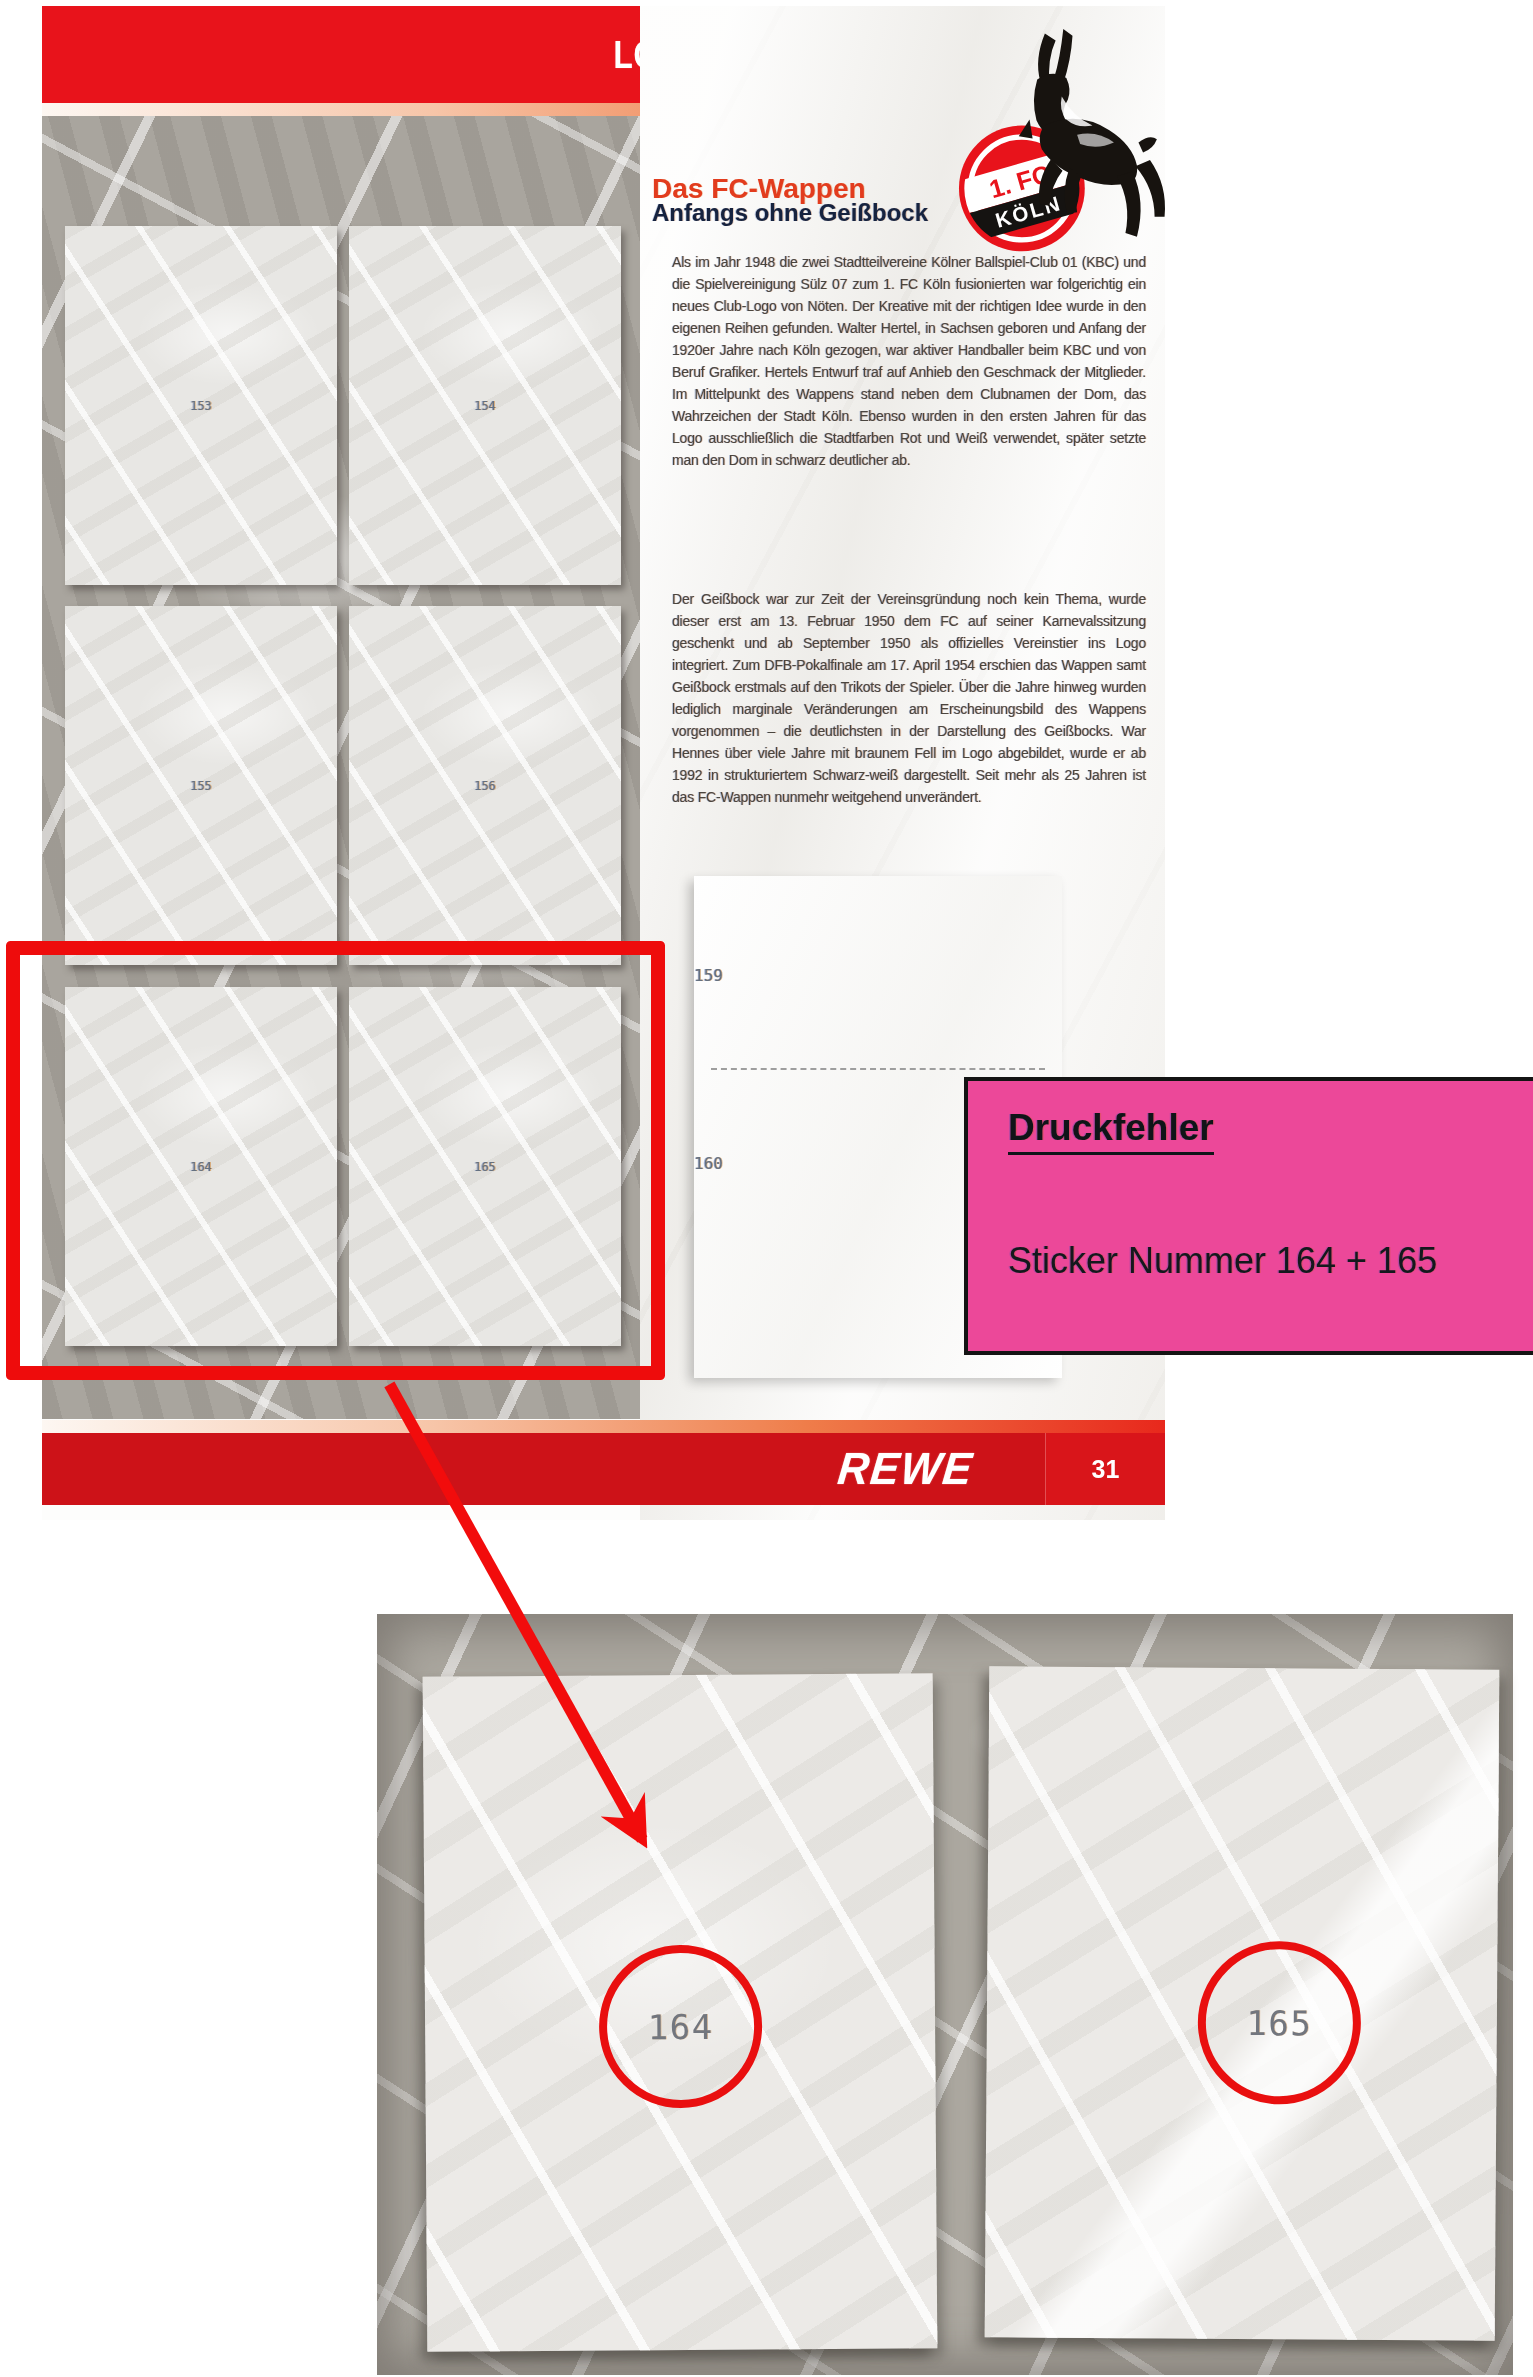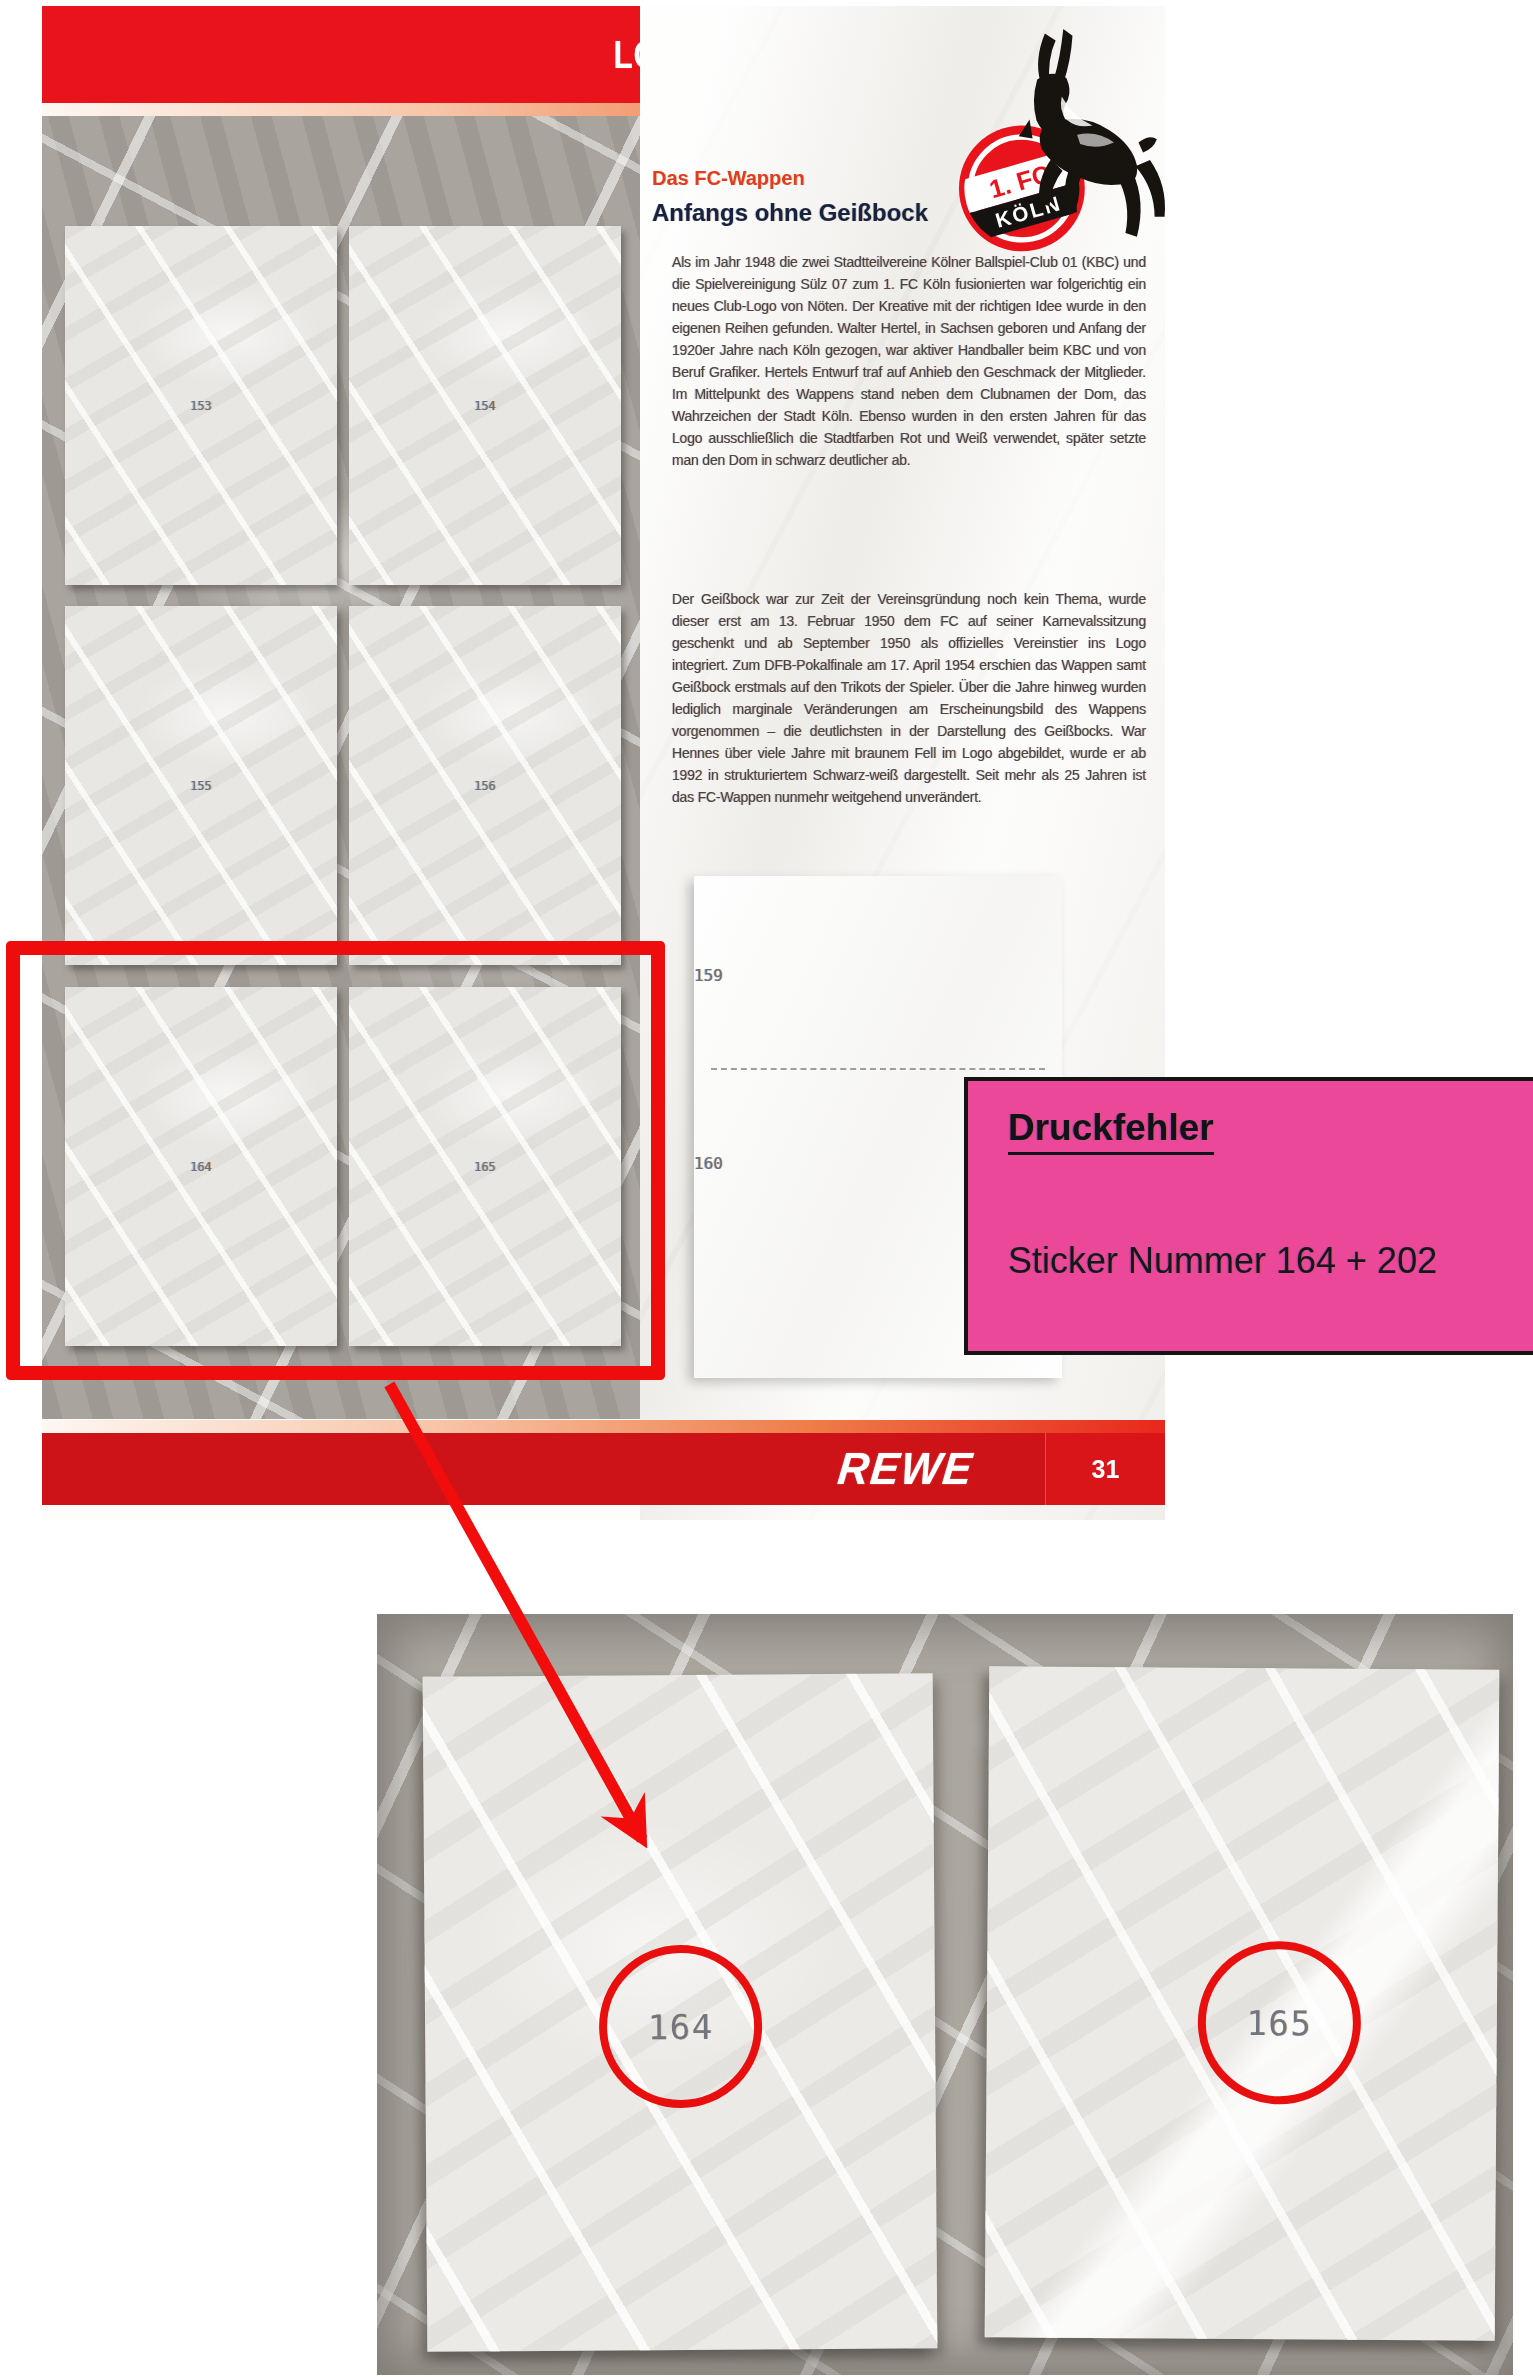--- a/index.html
+++ b/index.html
@@ -28,21 +28,21 @@
       repeating-linear-gradient(116deg, rgba(255,255,255,0) 0 92px, rgba(255,255,255,.55) 92px 102px, rgba(255,255,255,0) 102px 222px),
       repeating-linear-gradient(28deg, rgba(255,255,255,0) 0 115px, rgba(255,255,255,.45) 115px 123px, rgba(255,255,255,0) 123px 253px),
       repeating-linear-gradient(75deg, rgba(120,115,108,.22) 0 20px, rgba(120,115,108,0) 20px 49px);}
 
   .text-panel{position:absolute;left:598px;top:0;width:525px;height:100%;background:#f3f2ef;
     background-image:
       linear-gradient(104deg, rgba(255,255,255,.9) 0 10%, rgba(233,231,227,.5) 38%, rgba(255,255,255,.8) 62%, rgba(238,236,232,.6) 100%),
       repeating-linear-gradient(118deg, rgba(255,255,255,0) 0 123px, rgba(223,221,216,.5) 123px 129px, rgba(255,255,255,0) 129px 245px);}
 
   
-  .kicker{position:absolute;left:610px;top:161px;font-size:20px;font-weight:bold;color:#e23c1e;
+  .kicker{position:absolute;left:610px;top:167px;font-size:28px;font-weight:bold;color:#e23c1e;
     text-shadow:0.8px 0 0 rgba(220,120,40,.35);}
   .headline{position:absolute;left:610px;top:193px;font-size:24px;font-weight:bold;color:#16233f;
     text-shadow:0.8px 0 0 rgba(190,90,30,.3), -0.8px 0 0 rgba(50,90,170,.3);}
   .para{position:absolute;left:630px;width:474px;font-size:14px;line-height:22px;color:#4a453f;
     text-align:justify;letter-spacing:-0.2px;
     text-shadow:0.8px 0 0 rgba(190,90,30,.33), -0.8px 0 0 rgba(50,90,170,.33);}
   .para-1{top:245px;}
   .para-2{top:550px;margin-top:32px;}
 
   
@@ -218,21 +218,21 @@
     <defs>
       <marker id="ah" viewBox="0 0 10 10" refX="8" refY="5" markerWidth="4.4" markerHeight="4.4" orient="auto">
         <path d="M0,0 L10,5 L0,10 L3.2,5 z" fill="#f20c0c"></path>
       </marker>
     </defs>
     <line x1="508" y1="1806" x2="838" y2="2400" stroke="#f20c0c" stroke-width="15" marker-end="url(#ah)"></line>
   </svg>
 
   <div class="error-note-box">
     <div class="error-note-title">Druckfehler</div>
-    <div class="error-note-text">Sticker Nummer 164 + 202</div>
+    <div class="error-note-text">Sticker Nummer 164 + 165</div>
   </div>
 
   <div class="detail-photo">
     <div class="detail-sticker detail-sticker-left">
       <div class="circle-annotation circle-left">
         <span class="detail-num">164</span>
       </div>
     </div>
     <div class="detail-sticker detail-sticker-right">
       <div class="circle-annotation circle-right">

